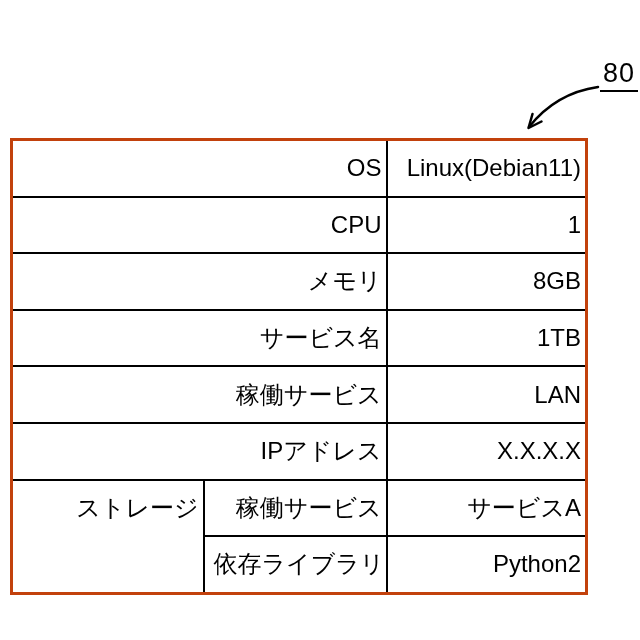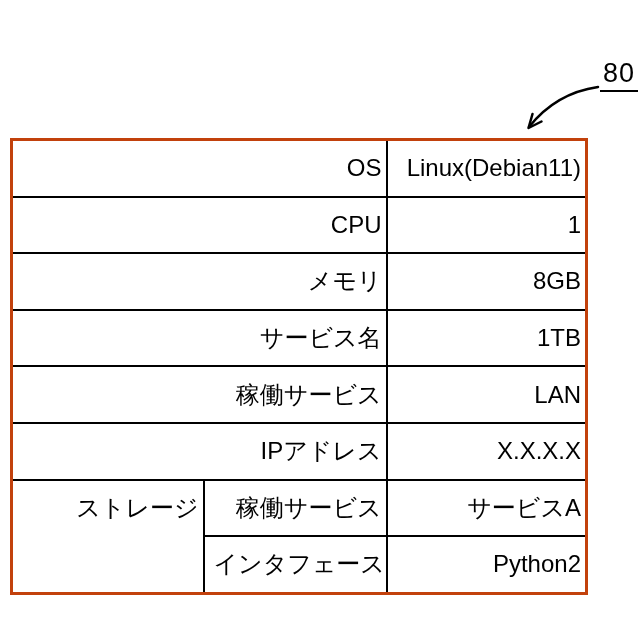--- a/index.html
+++ b/index.html
@@ -105,19 +105,19 @@
       <tr>
         <td colspan="2">IPアドレス</td>
         <td>X.X.X.X</td>
       </tr>
       <tr>
         <td rowspan="2" class="span-cell">ストレージ</td>
         <td>稼働サービス</td>
         <td>サービスA</td>
       </tr>
       <tr>
-        <td>インタフェース</td>
+        <td>依存ライブラリ</td>
         <td>Python2</td>
       </tr>
     </tbody>
   </table>
 
 </div>
 
 </body></html>

